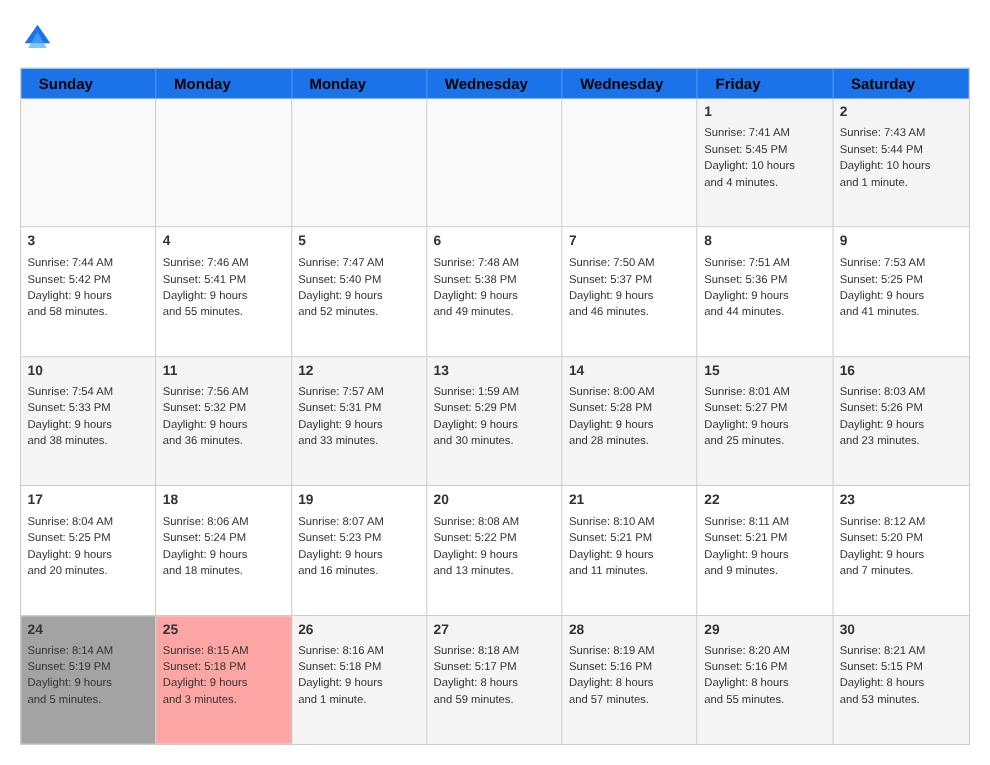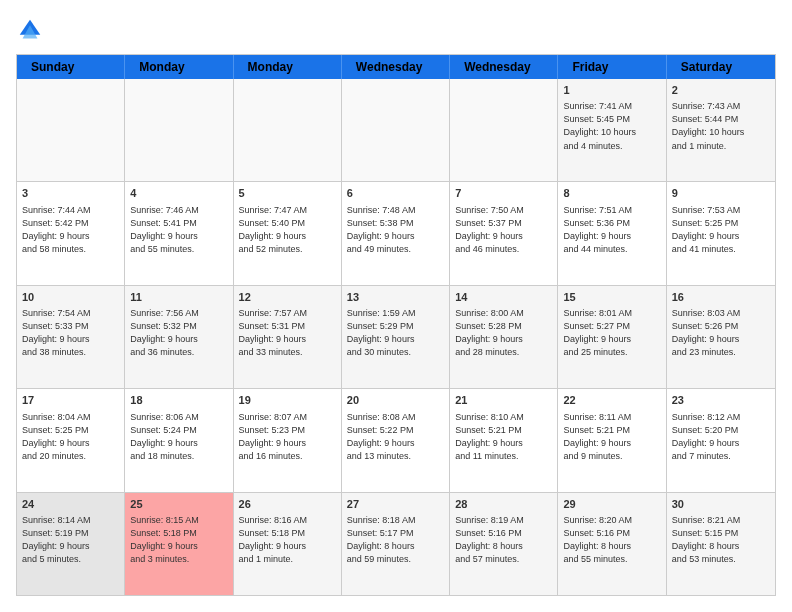--- a/index.html
+++ b/index.html
@@ -310,21 +310,21 @@
           </div>
           <div class="cal-cell" style="background: rgb(255, 255, 255);">
             <span class="day-num">23</span>
             <div class="cell-info" style="white-space: pre-line;">Sunrise: 8:12 AM
 Sunset: 5:20 PM
 Daylight: 9 hours
 and 7 minutes.</div>
           </div>
         </div>
         <div class="cal-row">
-          <div class="cal-cell shaded" style="background: #e5e5e5;">
+          <div class="cal-cell shaded" style="background: #a3a3a3;">
             <span class="day-num">24</span>
             <div class="cell-info" style="white-space: pre-line;">Sunrise: 8:14 AM
 Sunset: 5:19 PM
 Daylight: 9 hours
 and 5 minutes.</div>
           </div>
           <div class="cal-cell shaded" style="background: #fca5a5;">
             <span class="day-num">25</span>
             <div class="cell-info" style="white-space: pre-line;">Sunrise: 8:15 AM
 Sunset: 5:18 PM

